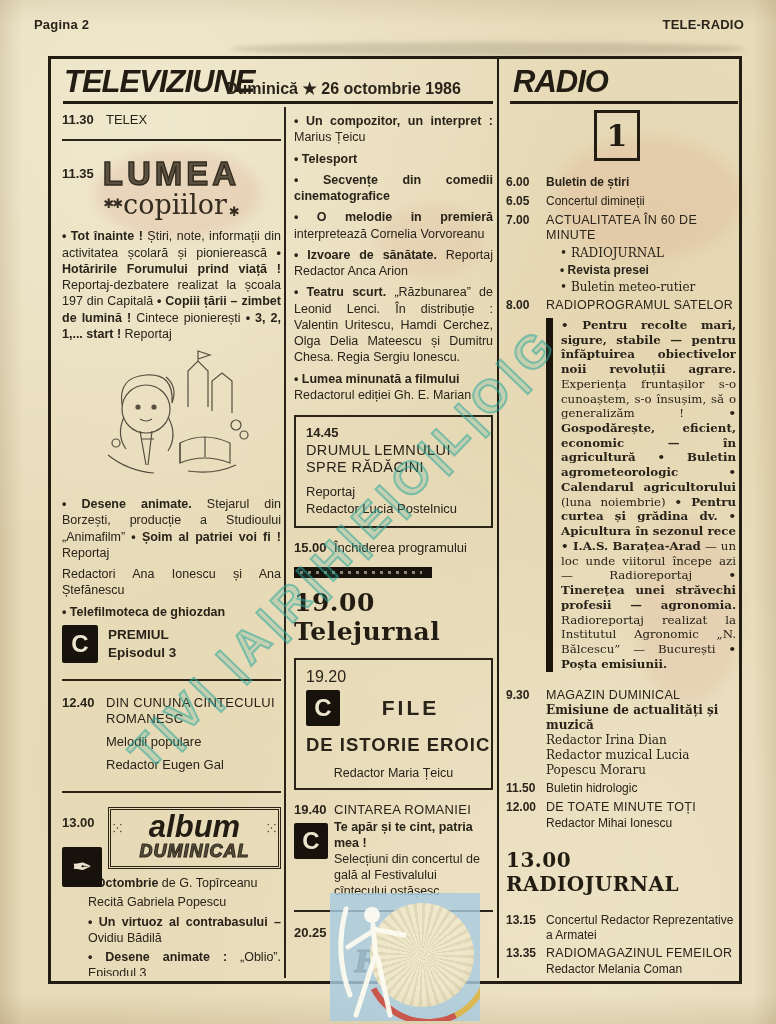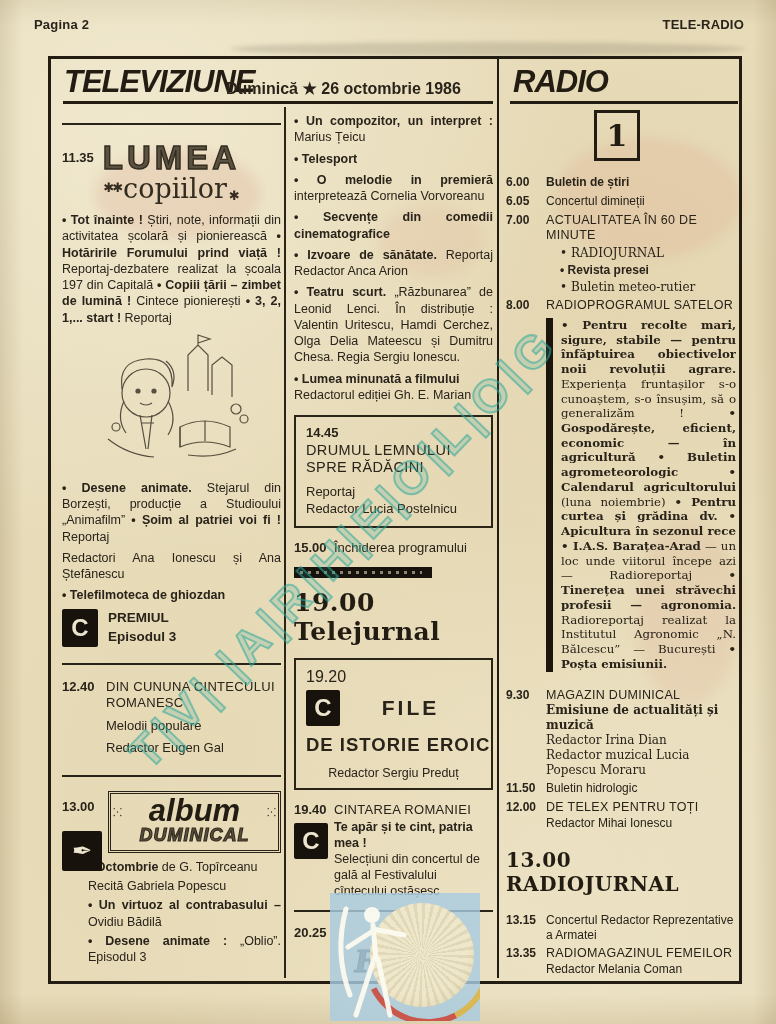--- a/index.html
+++ b/index.html
@@ -136,20 +136,24 @@
 <div class="vline-main"></div>
 <div class="vline-tv"></div>
 
 <div class="mast" style="left:64px">TELEVIZIUNE</div>
 <div class="mast-sub">Duminică ★ 26 octombrie 1986</div>
 <div class="mast-rule" style="left:63px;width:430px"></div>
 <div class="mast" style="left:513px">RADIO</div>
 <div class="mast-rule" style="left:510px;width:228px"></div>
 
 <div id="col1">
+  <div class="entry" style="margin-top:0">
+    <span class="etime">11.30</span>
+    <span>TELEX</span>
+  </div>
   <div class="rule"></div>
 
   <div class="lumea">
     <span class="lumea-time">11.35</span>
     <div class="lumea1">LUMEA</div>
     <div class="lumea2"><span class="star">✱✱</span><span>copiilor</span><span class="star2">✱</span></div>
   </div>
 
   <p class="p">
     <span class="b">• Tot înainte !</span> <span>Știri, note, informații din activitatea școlară și pionierească</span>
@@ -216,22 +220,22 @@
       <p class="p" style="margin:3px 0"><span>Recită Gabriela Popescu</span></p>
       <p class="p" style="margin:3px 0"><span class="b">• Un virtuoz al contrabasului –</span> <span>Ovidiu Bădilă</span></p>
       <p class="p" style="margin:3px 0"><span class="b">• Desene animate :</span> <span>„Oblio”. Episodul 3</span></p>
     </div>
   </div>
 </div>
 
 <div id="col2">
   <p class="p"><span class="b">• Un compozitor, un interpret :</span> <span>Marius Țeicu</span></p>
   <p class="p"><span class="b">• Telesport</span></p>
+  <p class="p"><span class="b">• Secvențe din comedii cinematografice</span></p>
   <p class="p"><span class="b">• O melodie in premieră</span> <span>interpretează Cornelia Vorvoreanu</span></p>
-  <p class="p"><span class="b">• Secvențe din comedii cinematografice</span></p>
   <p class="p"><span class="b">• Izvoare de sănătate.</span> <span>Reportaj Redactor Anca Arion</span></p>
   <p class="p"><span class="b">• Teatru scurt.</span> <span>„Răzbunarea” de Leonid Lenci. În distribuție : Valentin Uritescu, Hamdi Cerchez, Olga Delia Mateescu și Dumitru Chesa. Regia Sergiu Ionescu.</span></p>
   <p class="p"><span class="b">• Lumea minunată a filmului</span><br><span>Redactorul ediției Gh. E. Marian</span></p>
 
   <div class="box">
     <span class="btime">14.45</span>
     <div class="btitle">
       <div>DRUMUL LEMNULUI</div>
       <div>SPRE RĂDĂCINI</div>
     </div>
@@ -253,21 +257,21 @@
     <span>Telejurnal</span>
   </div>
 
   <div class="filebox">
     <span class="btime">19.20</span>
     <div class="filerow">
       <div class="cbox">C</div>
       <div class="file1">FILE</div>
     </div>
     <div class="file2">DE ISTORIE EROICĂ</div>
-    <div class="file3">Redactor Sergiu Preduț</div>
+    <div class="file3">Redactor Maria Țeicu</div>
   </div>
 
   <div class="cint">
     <span class="etime">19.40</span>
     <div class="caps">CINTAREA ROMANIEI</div>
     <div class="cintbody" style="font-size:12.5px;line-height:1.28">
       <div class="cbox">C</div>
       <span class="b">Te apăr și te cint, patria mea !</span><br>
       <span>Selecțiuni din concertul de gală al Festivalului cîntecului ostășesc</span>
     </div>
@@ -312,21 +316,21 @@
   </div>
 
   <div class="r">
     <span class="rt">9.30</span><span class="rcaps">MAGAZIN DUMINICAL</span>
     <div class="b serifline">Emisiune de actualități și muzică</div>
     <div class="serifline">Redactor Irina Dian</div>
     <div class="serifline">Redactor muzical Lucia Popescu Moraru</div>
   </div>
 
   <div class="r"><span class="rt">11.50</span><span>Buletin hidrologic</span></div>
-  <div class="r"><span class="rt">12.00</span><span class="rcaps">DE TELEX PENTRU TOȚI</span>
+  <div class="r"><span class="rt">12.00</span><span class="rcaps">DE TOATE MINUTE TOȚI</span>
     <div>Redactor Mihai Ionescu</div>
   </div>
 
   <div class="rbig"><span>13.00</span> <span>RADIOJURNAL</span></div>
 
   <div class="r"><span class="rt">13.15</span><span>Concertul Redactor Reprezentative a Armatei</span></div>
   <div class="r"><span class="rt">13.35</span><span class="rcaps">RADIOMAGAZINUL FEMEILOR</span>
     <div>Redactor Melania Coman</div>
   </div>
   <div class="r"><span class="rt">14.00</span><span class="rcaps">UNDA VESELĂ</span>

